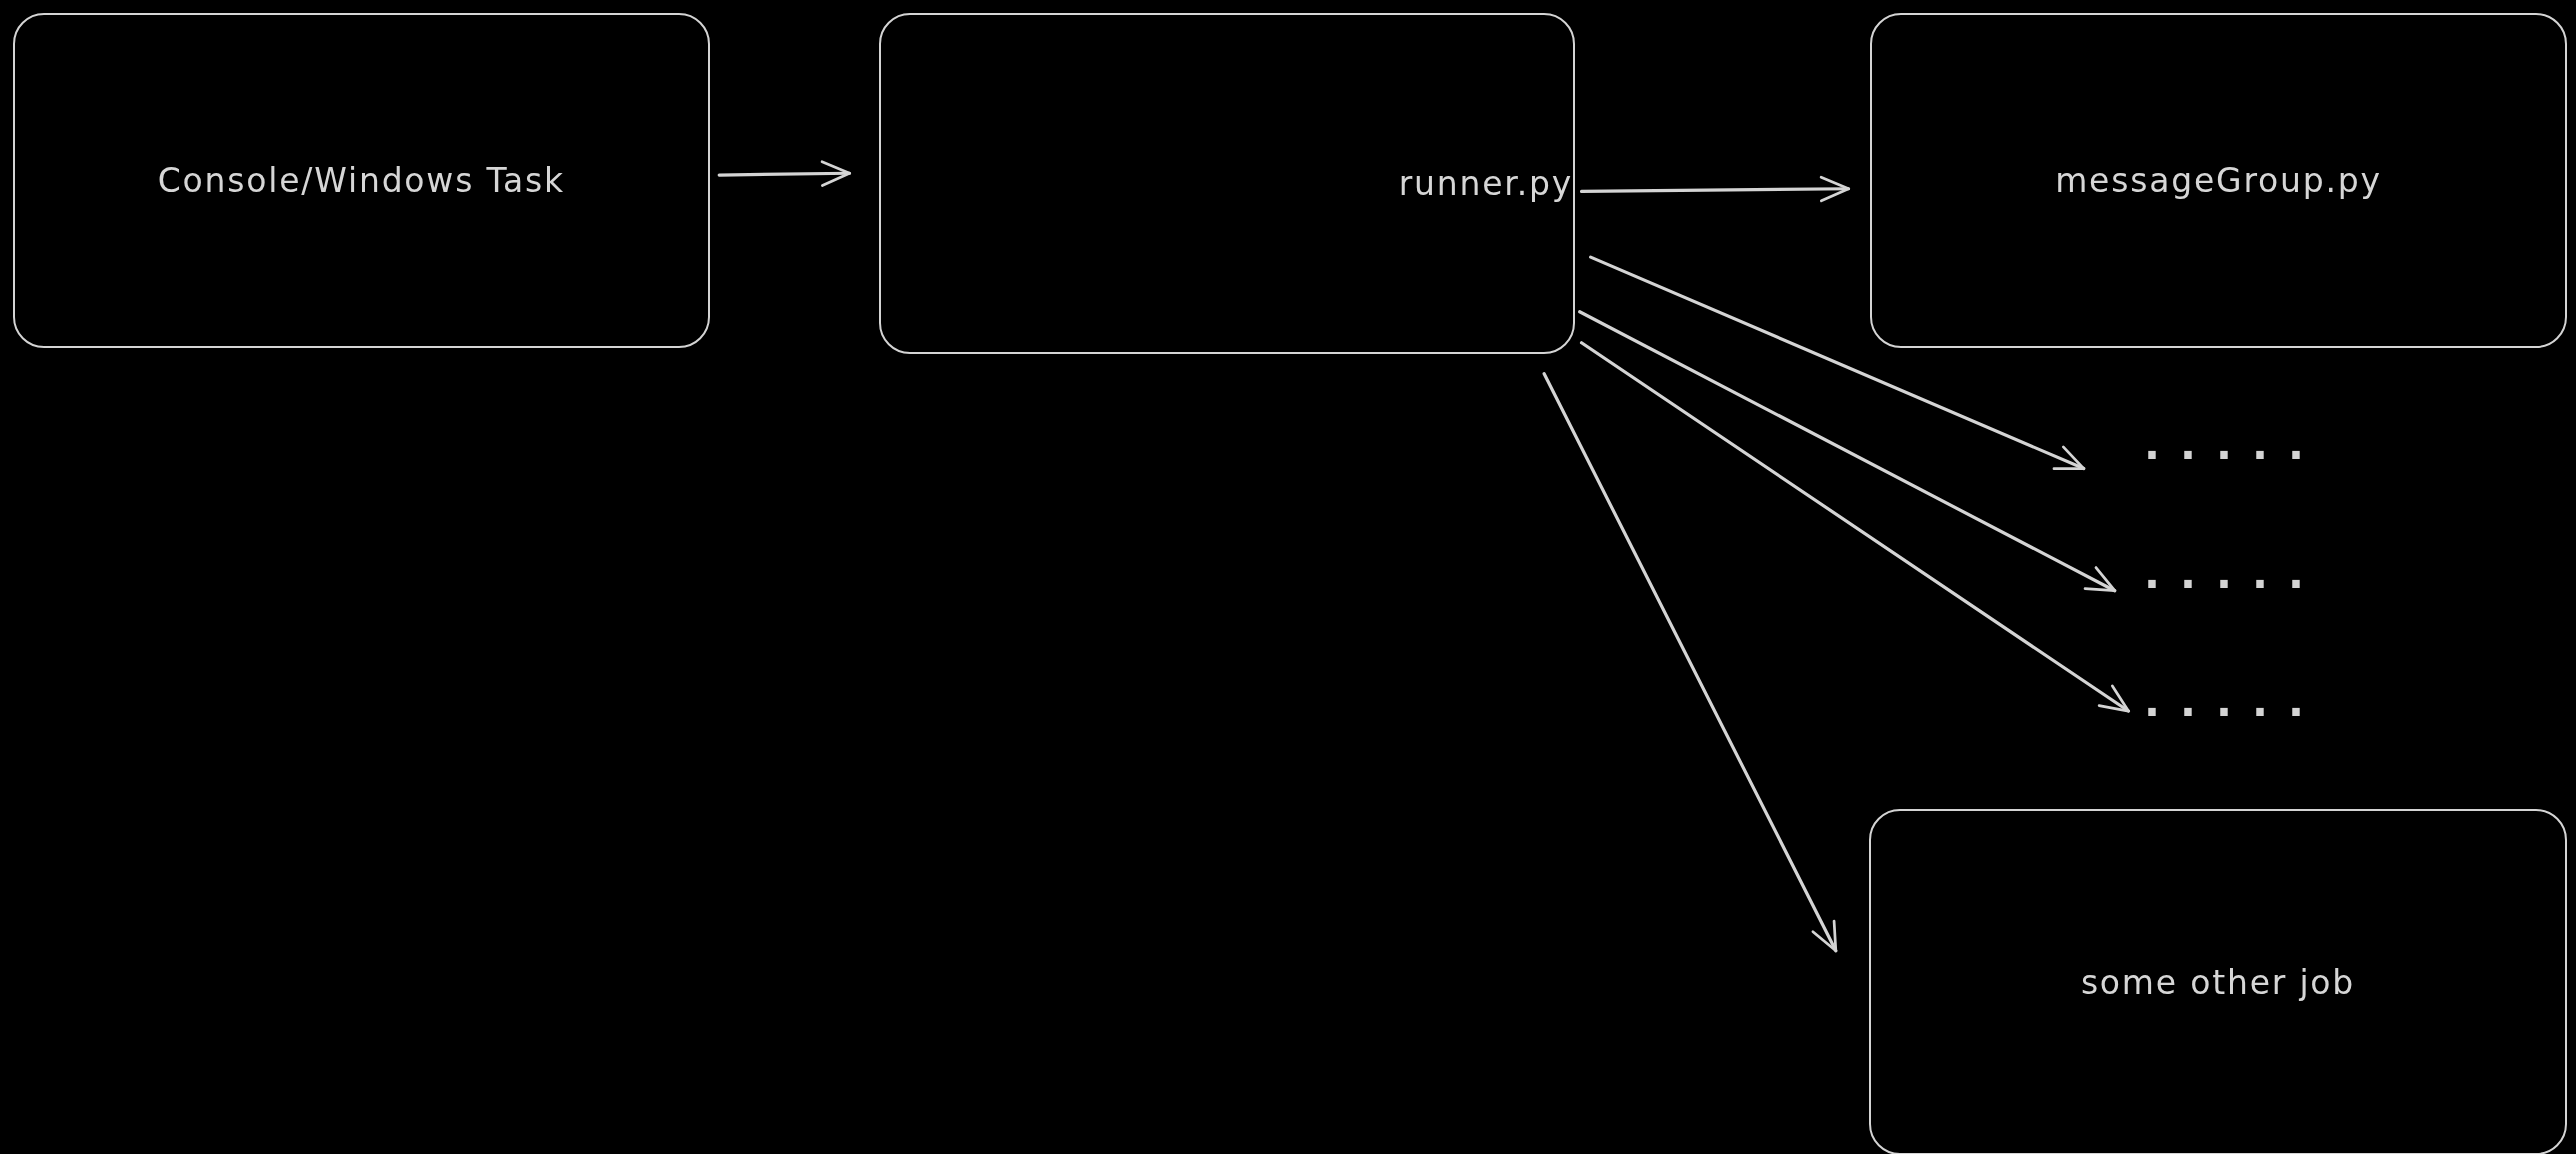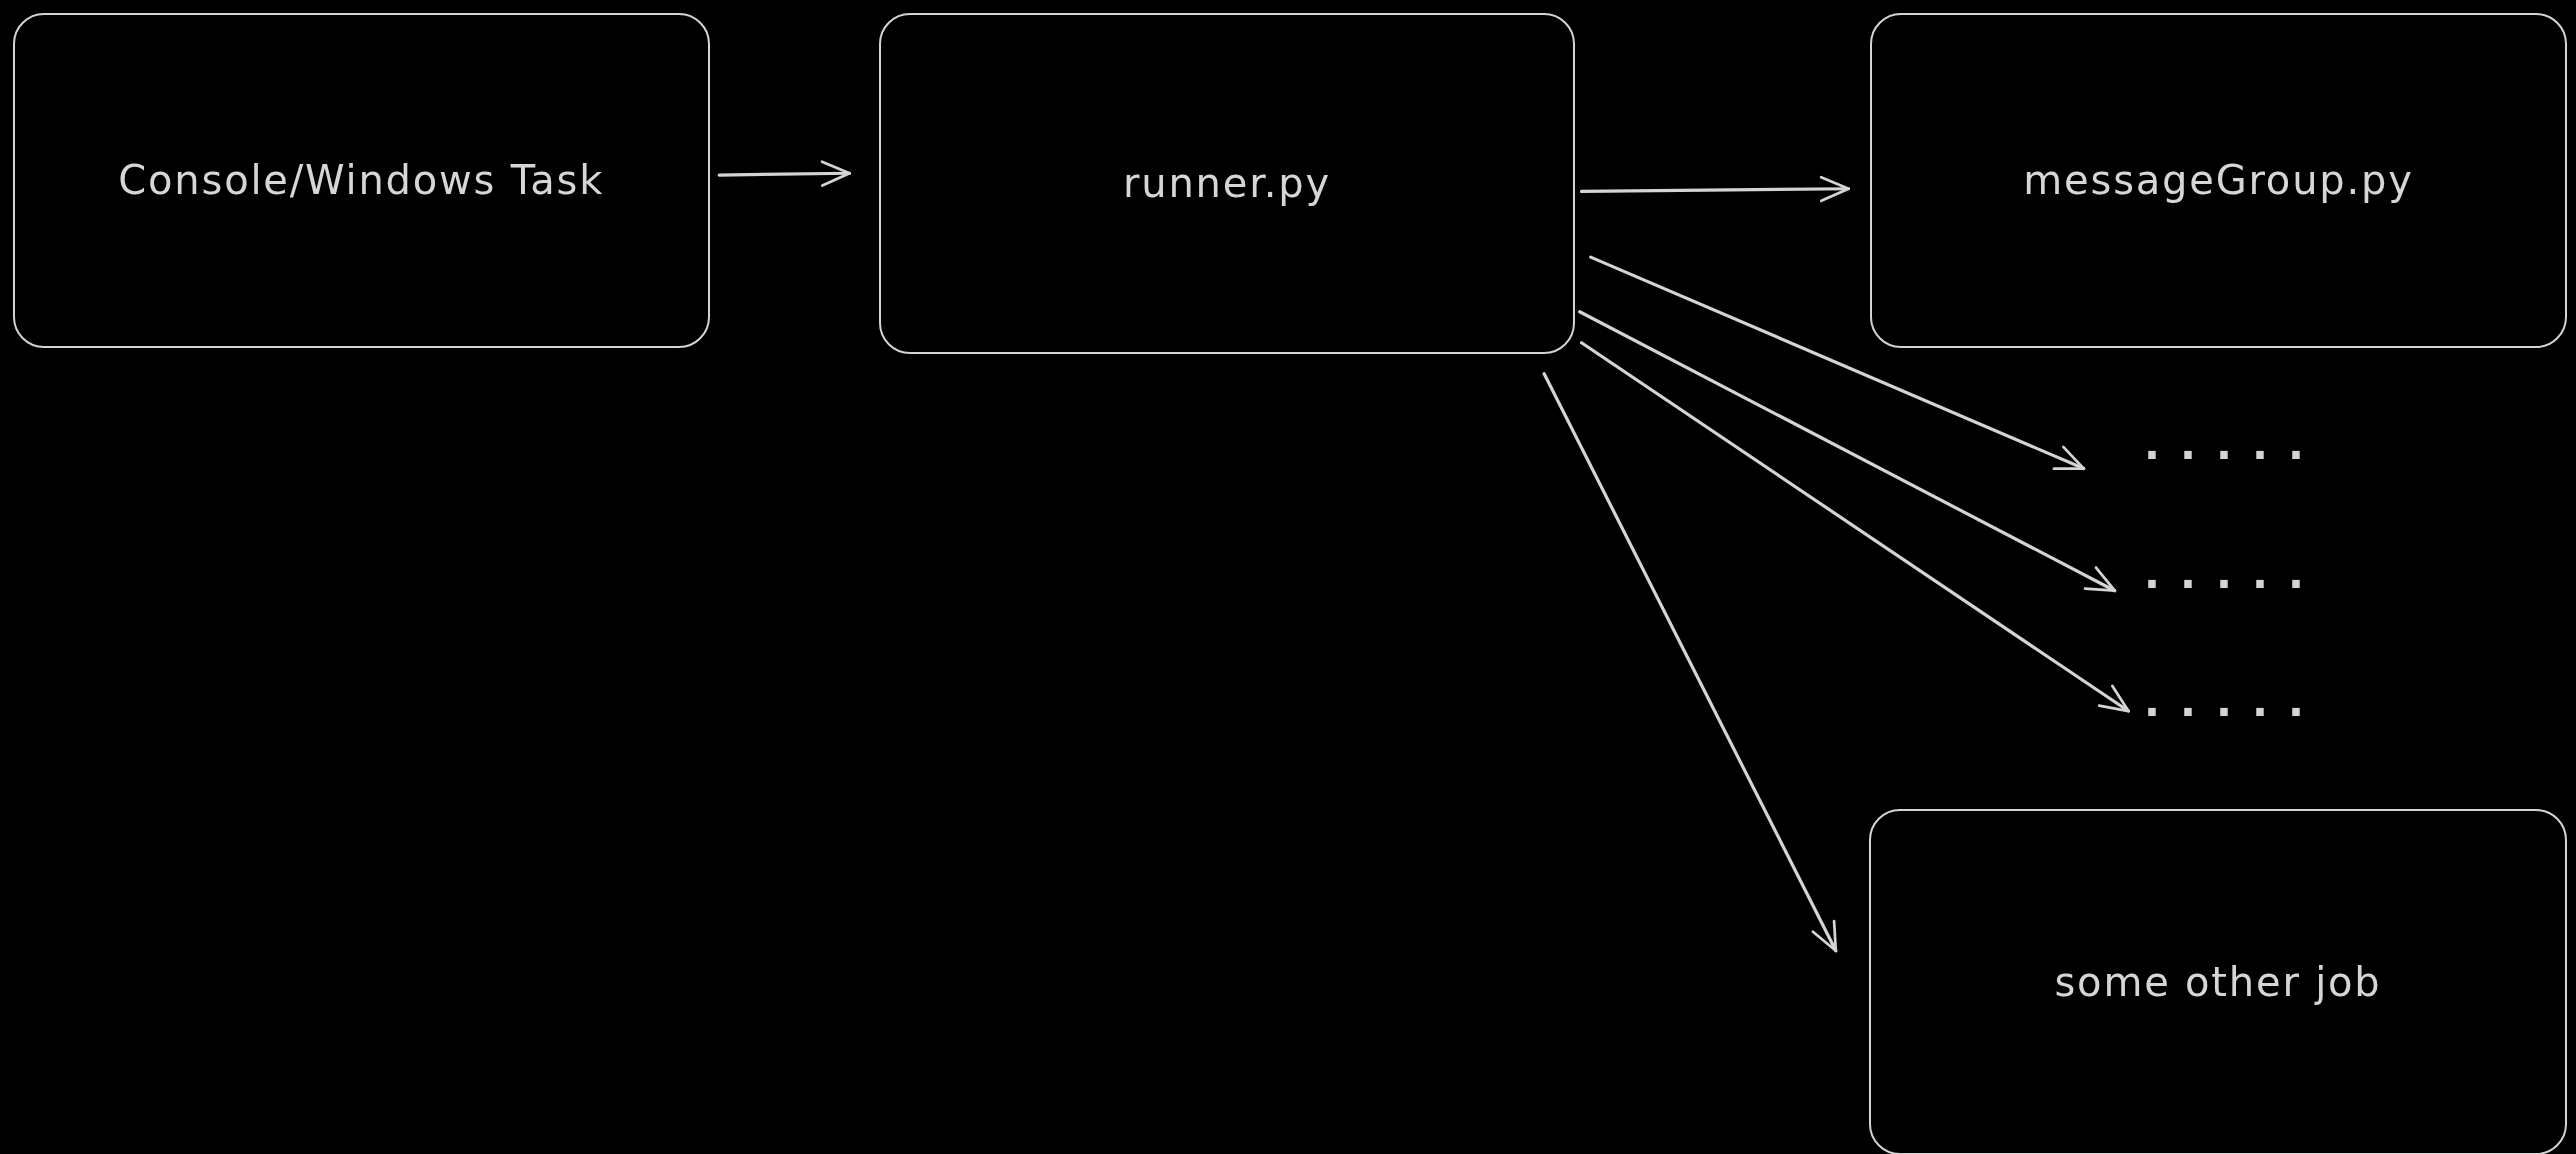--- a/index.html
+++ b/index.html
@@ -27,26 +27,26 @@
     box-sizing: border-box;
     border: 2.7px solid #d4d4d4;
     border-radius: 31px;
     background: #000000;
     display: flex;
     align-items: center;
     justify-content: center;
   }
   .node-label {
     color: #d6d6d6;
-    font-size: 40px;
+    font-size: 33px;
     letter-spacing: 1.8px;
     white-space: nowrap;
   }
   #node-console        { left: 12.8px;   top: 12.8px;  width: 697px; height: 335px; }
-  #node-runner         { left: 879px;  top: 12.8px;  width: 696px; height: 341px; }
+  #node-runner         { left: 879px;  top: 12.8px;  width: 696px; height: 341px; justify-content: flex-end; }
   #node-message-group  { left: 1870px; top: 12.8px;  width: 697px; height: 335px; }
   #node-other-job      { left: 1869px; top: 801px; width: 698px; height: 346px; margin-top: 8px; }
   .dots-row {
     position: absolute;
     left: 2144px;
     color: #d4d4d4;
     font-size: 42px;
     font-weight: bold;
     letter-spacing: 2.7px;
     line-height: 1;

